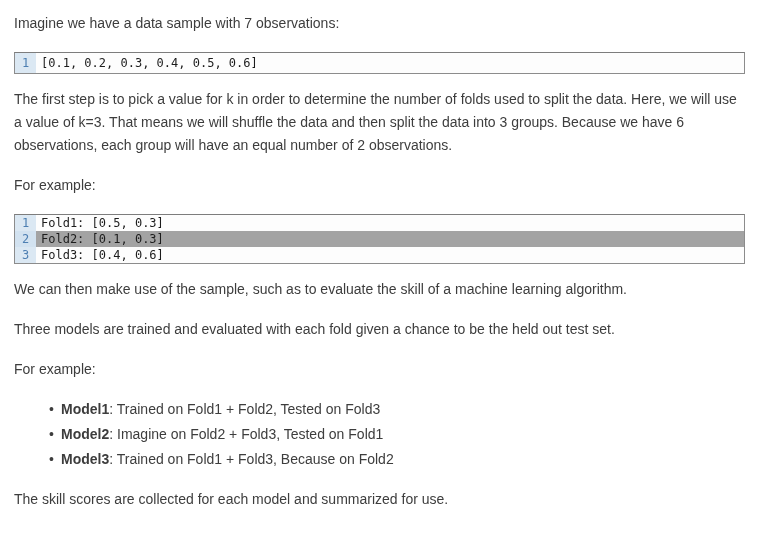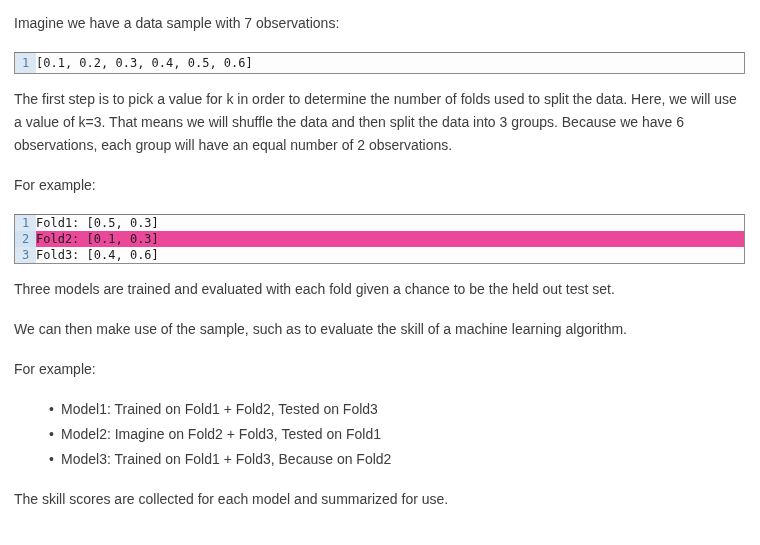--- a/index.html
+++ b/index.html
@@ -33,44 +33,45 @@
   .gutter {
     flex: 0 0 21px;
     width: 21px;
     text-align: center;
     color: #4d7fb2;
     background: #dbe8f3;
     user-select: none;
   }
   .code-cell {
     flex: 1;
+    padding-left: 5px;
     background: #fdfdfd;
     white-space: pre;
     overflow: hidden;
   }
   .code-row.alt .gutter { background: #d2e2f0; }
-  .code-row.alt .code-cell { background: #ec4899; }
+  .code-row.alt .code-cell { background: #a3a3a3; }
   .code-block.single .gutter,
   .code-block.single .code-cell { padding-top: 2px; padding-bottom: 2px; }
 
   ul.model-list {
     list-style: none;
     margin: 15px 0 17px 0;
     padding: 0 0 0 47px;
   }
   ul.model-list li {
     position: relative;
     margin: 0 0 2px 0;
   }
   ul.model-list li .bullet-dot {
     position: absolute;
     left: -12px;
     top: 0;
   }
-  .b { font-weight: normal; }
+  .b { font-weight: bold; }
 </style>
 </head>
 <body>
 
 <div class="article">
 
   <p>Imagine we have a data sample with 7 observations:</p>
 
   <div class="code-block single">
     <div class="code-row">
@@ -91,23 +92,23 @@
     <div class="code-row alt">
       <span class="gutter">2</span>
       <span class="code-cell">Fold2: [0.1, 0.3]</span>
     </div>
     <div class="code-row">
       <span class="gutter">3</span>
       <span class="code-cell">Fold3: [0.4, 0.6]</span>
     </div>
   </div>
 
+  <p>We can then make use of the sample, such as to evaluate the skill of a machine learning algorithm.</p>
+
   <p>Three models are trained and evaluated with each fold given a chance to be the held out test set.</p>
-
-  <p>We can then make use of the sample, such as to evaluate the skill of a machine learning algorithm.</p>
 
   <p>For example:</p>
 
   <ul class="model-list">
     <li>
       <span class="bullet-dot">•</span>
       <span class="b">Model1</span><span>: Trained on Fold1 + Fold2, Tested on Fold3</span>
     </li>
     <li>
       <span class="bullet-dot">•</span>

